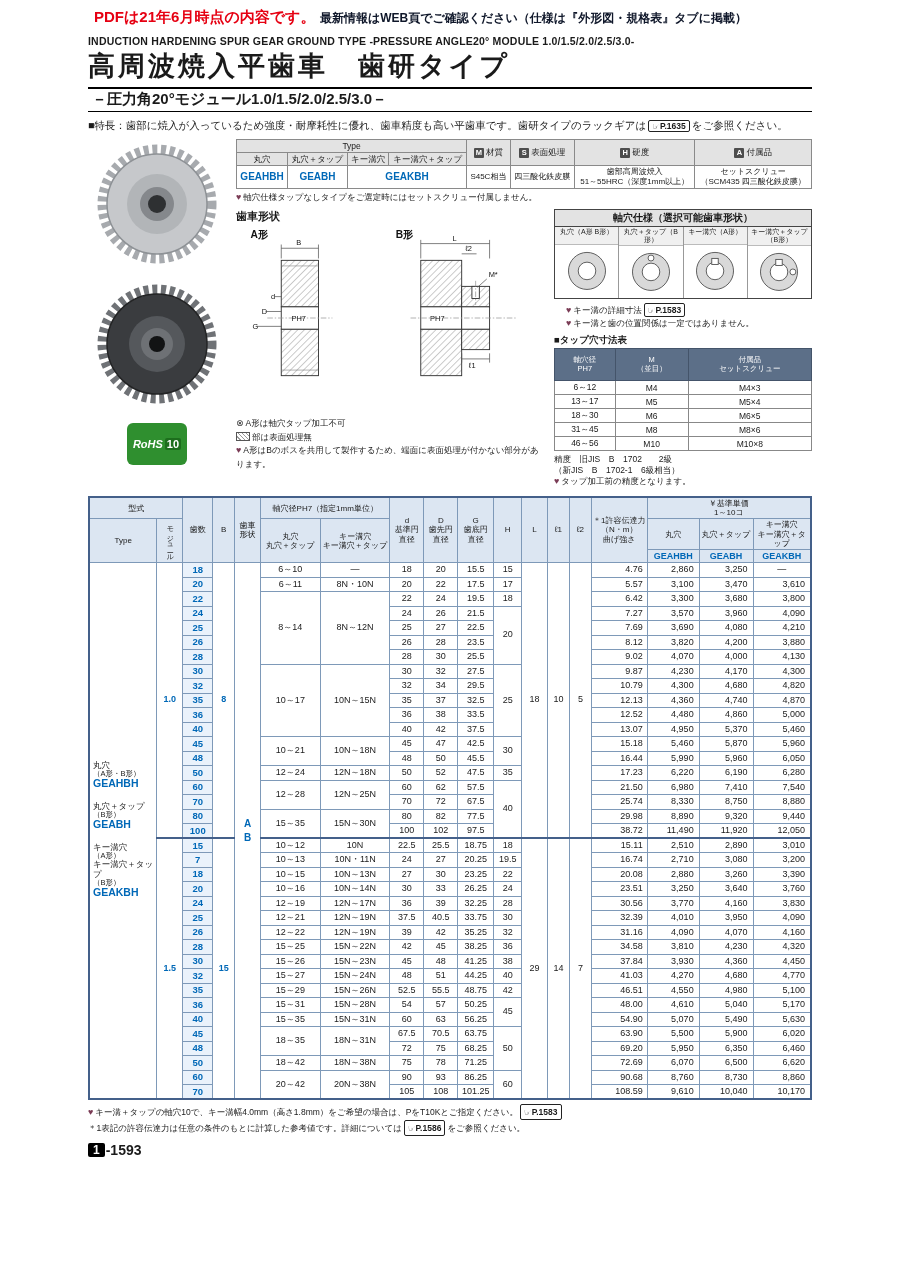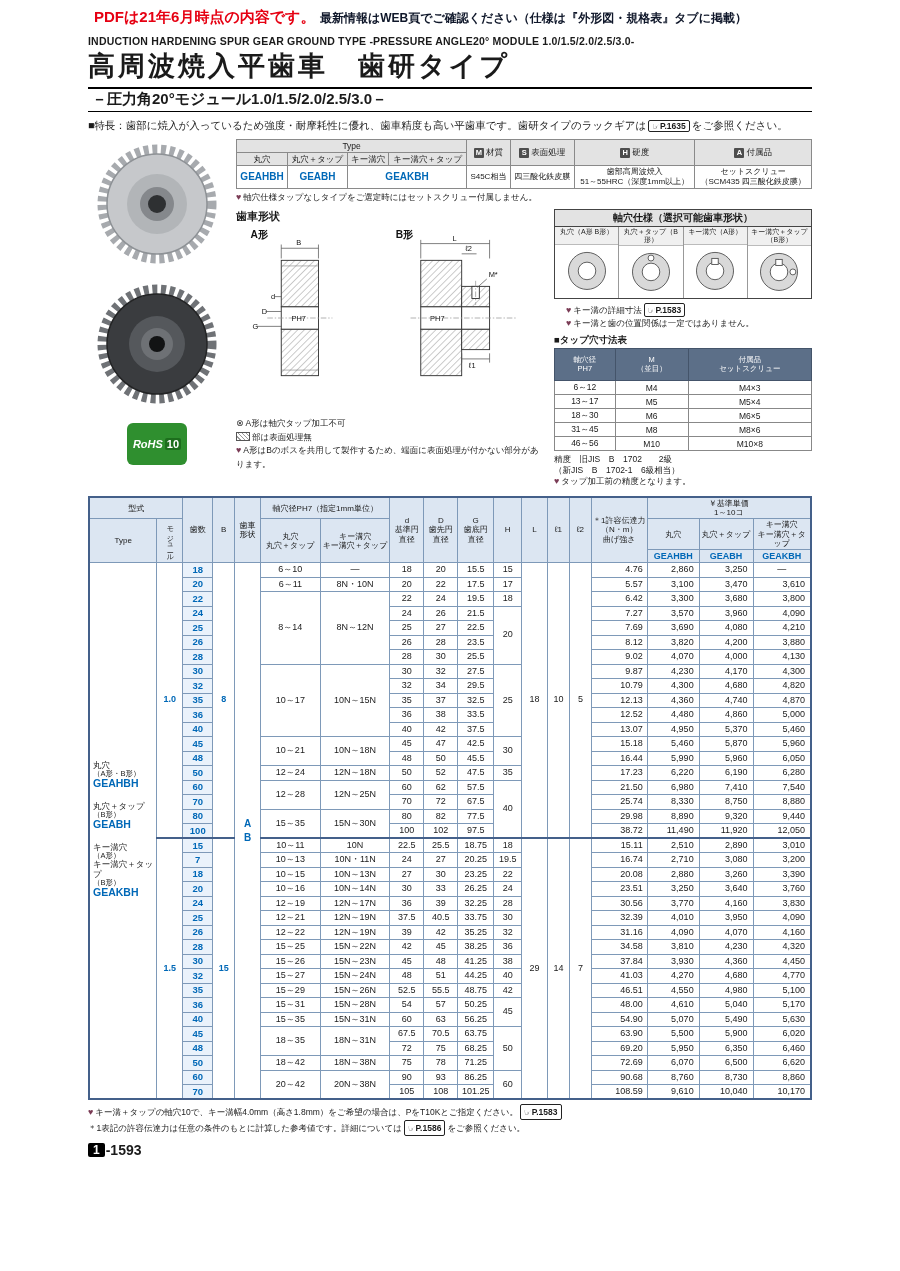--- a/index.html
+++ b/index.html
@@ -609,21 +609,21 @@
           <td>97.5</td>
           <td class="q">38.72</td>
           <td class="p">11,490</td>
           <td class="p">11,920</td>
           <td class="p">12,050</td>
         </tr>
         <tr class="sep">
           <td rowspan="18" class="mod">1.5</td>
           <td class="teeth">15</td>
           <td rowspan="18" class="mod">15</td>
-          <td>10～11</td>
+          <td>10～12</td>
           <td>10N</td>
           <td>22.5</td>
           <td>25.5</td>
           <td>18.75</td>
           <td>18</td>
           <td rowspan="18">29</td>
           <td rowspan="18">14</td>
           <td rowspan="18">7</td>
           <td class="q">15.11</td>
           <td class="p">2,510</td>

